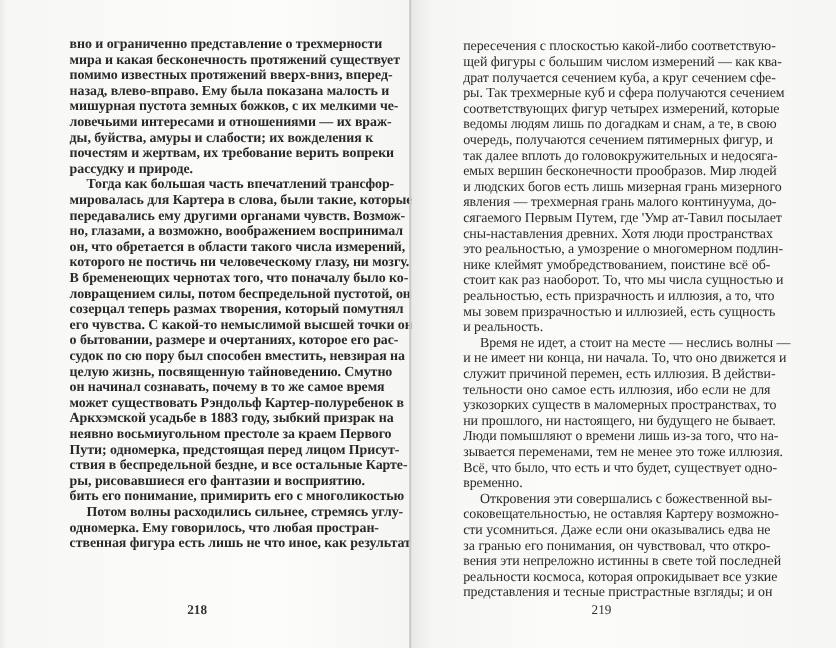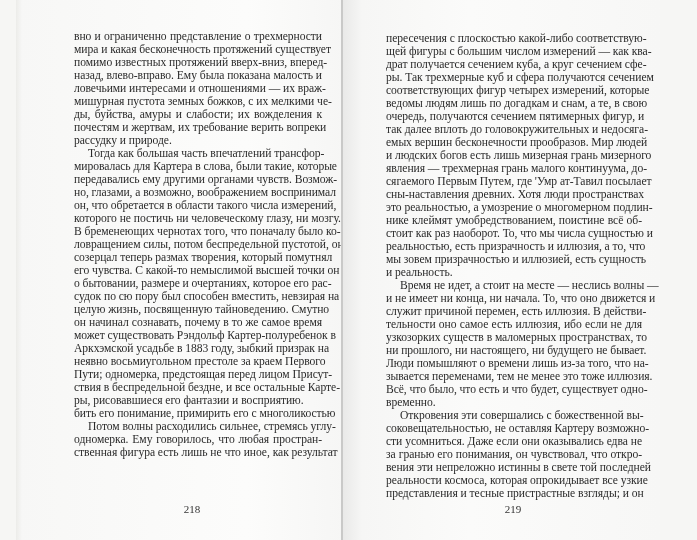--- a/index.html
+++ b/index.html
@@ -8,60 +8,60 @@
     background: #f6f6f4;
     font-family: "Liberation Serif", "DejaVu Serif", serif;
     color: #2a2a2a;
     position: relative;
   }
   .spread { position: absolute; left: 0; top: 0; width: 697px; height: 540px; }
   .page {
     position: absolute; top: 0; height: 540px;
     background: #fbfbfa;
   }
-  .page.left { left: 16px; width: 384px;
-    background: linear-gradient(to right, #f7f7f6 0%, #fcfcfb 60%, #f4f4f3 94%, #e6e6e5 100%); }
+  .page.left { left: 0; width: 384px;
+    background: linear-gradient(to right, #f7f7f6 0%, #fcfcfb 60%, #f4f4f3 94%, #e6e6e5 100%); font-weight: bold; }
   .page.right { left: 343px; width: 317px;
     background: linear-gradient(to right, #e9e9e8 0%, #f6f6f5 6%, #fbfbfa 40%, #f7f7f6 100%); }
   .spine { position: absolute; left: 341px; top: 0; width: 2px; height: 540px; background: #c9c9c8; }
   .left-edge { position: absolute; left: 0; top: 0; width: 6px; height: 540px; background: linear-gradient(to right, #ecece9, transparent); }
   .text {
     position: absolute;
     font-size: 11.6px;
     line-height: 13px;
     text-align: justify;
     hyphens: manual;
     letter-spacing: -0.05px;
   }
   .page.left .text { left: 58px; top: 30px; width: 248px; }
   .page.right .text { left: 43px; top: 32px; width: 256px; }
   .line { display: block; text-align: justify; text-align-last: justify; white-space: nowrap; height: 13px; }
   .line.last { text-align-last: left; }
   .line.indent { text-indent: 14px; }
   .pagenum {
     position: absolute; top: 503px; font-size: 11px; color: #333;
-    width: 40px; text-align: center;
+    width: 40px; 
   }
   .page.left .pagenum { left: 156px; }
   .page.right .pagenum { left: 150px; }
 </style>
 </head>
 <body>
 
 <div class="spread">
   <div class="page left">
     <div class="left-edge"></div>
     <div class="text">
         <div>
           <span class="line">вно и ограниченно представление о трехмерности</span>
           <span class="line">мира и какая бесконечность протяжений существует</span>
           <span class="line">помимо известных протяжений вверх-вниз, вперед-</span>
           <span class="line">назад, влево-вправо. Ему была показана малость и</span>
+          <span class="line">мишурная пустота земных божков, с их мелкими че-</span>
           <span class="line">ловечьими интересами и отношениями — их враж-</span>
-          <span class="line">мишурная пустота земных божков, с их мелкими че-</span>
           <span class="line">ды, буйства, амуры и слабости; их вожделения к</span>
           <span class="line">почестям и жертвам, их требование верить вопреки</span>
           <span class="line last">рассудку и природе.</span>
         </div>
         <div>
           <span class="line indent">Тогда как большая часть впечатлений трансфор-</span>
           <span class="line">мировалась для Картера в слова, были такие, которые</span>
           <span class="line">передавались ему другими органами чувств. Возмож-</span>
           <span class="line">но, глазами, а возможно, воображением воспринимал</span>
           <span class="line">он, что обретается в области такого числа измерений,</span>

